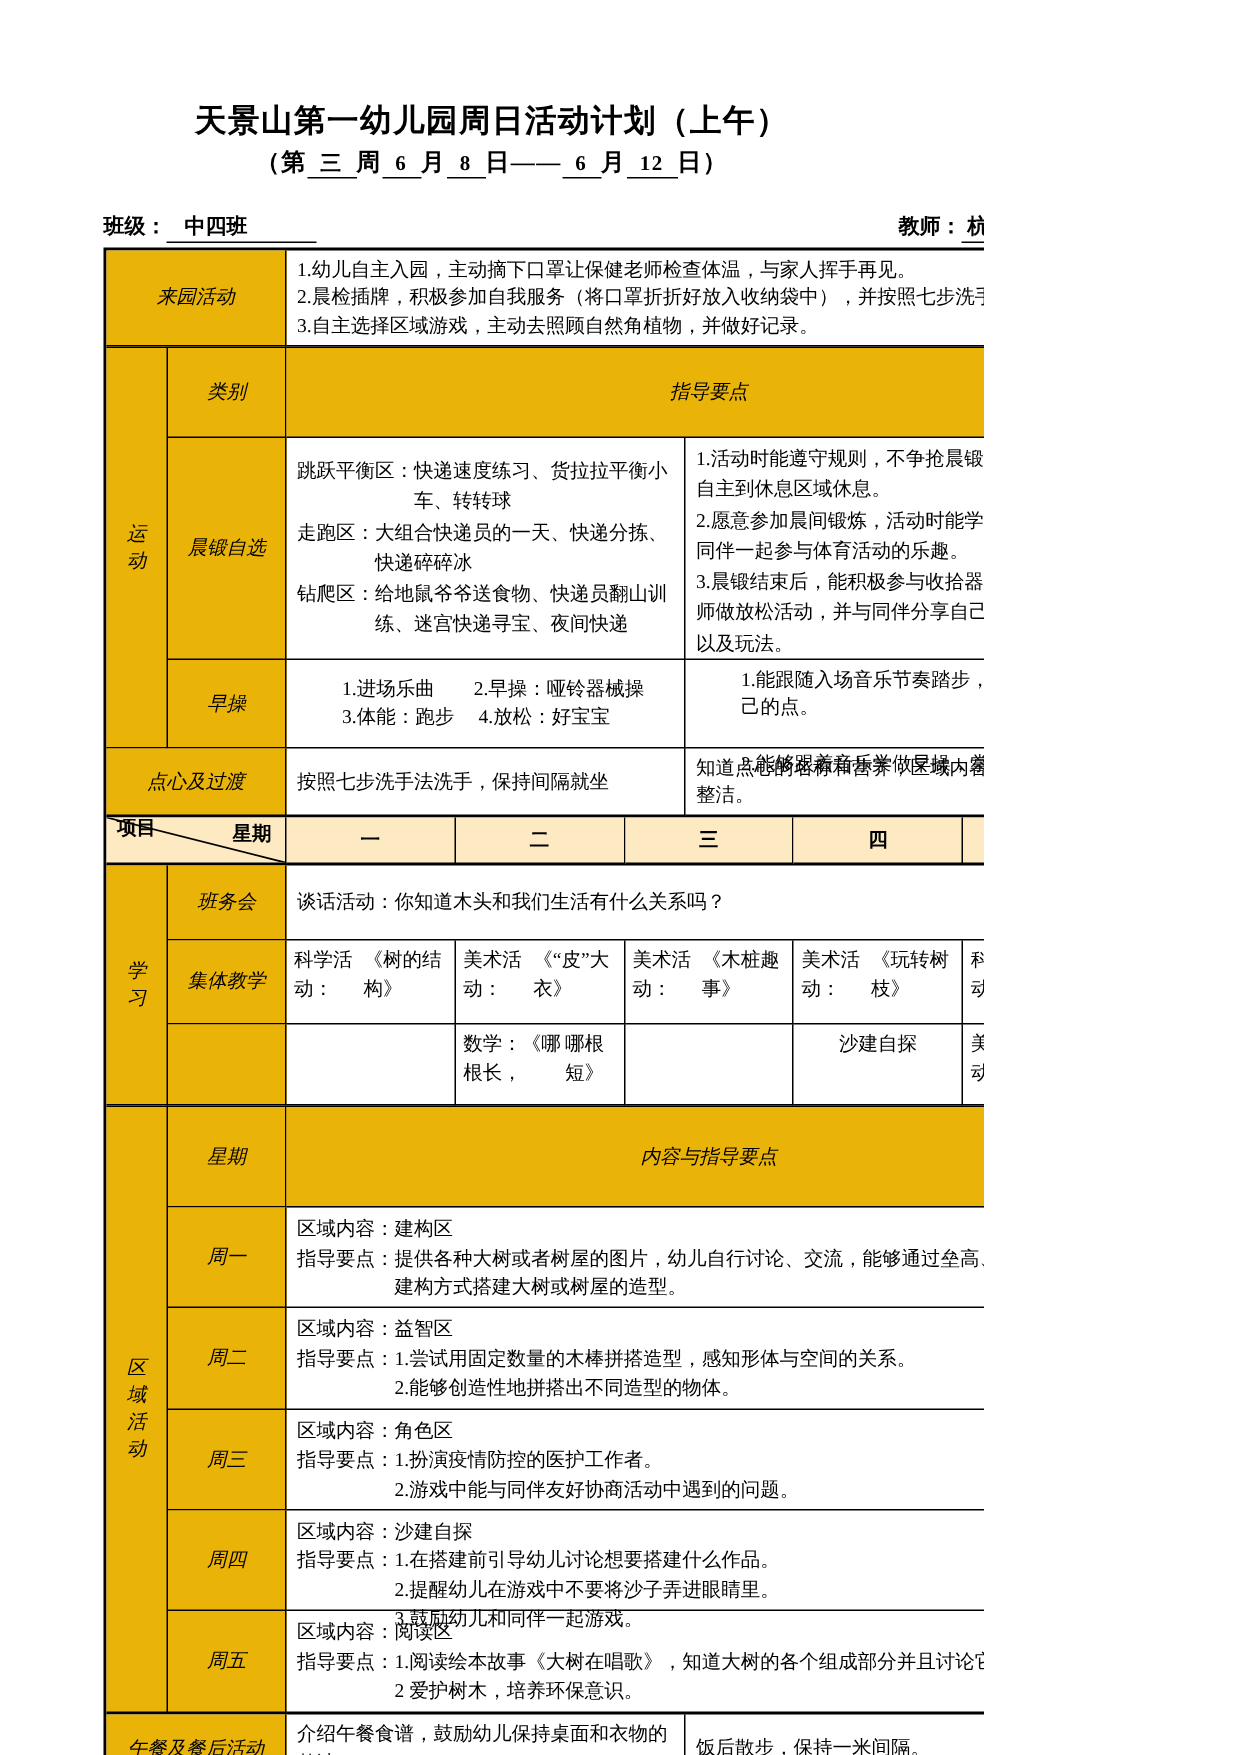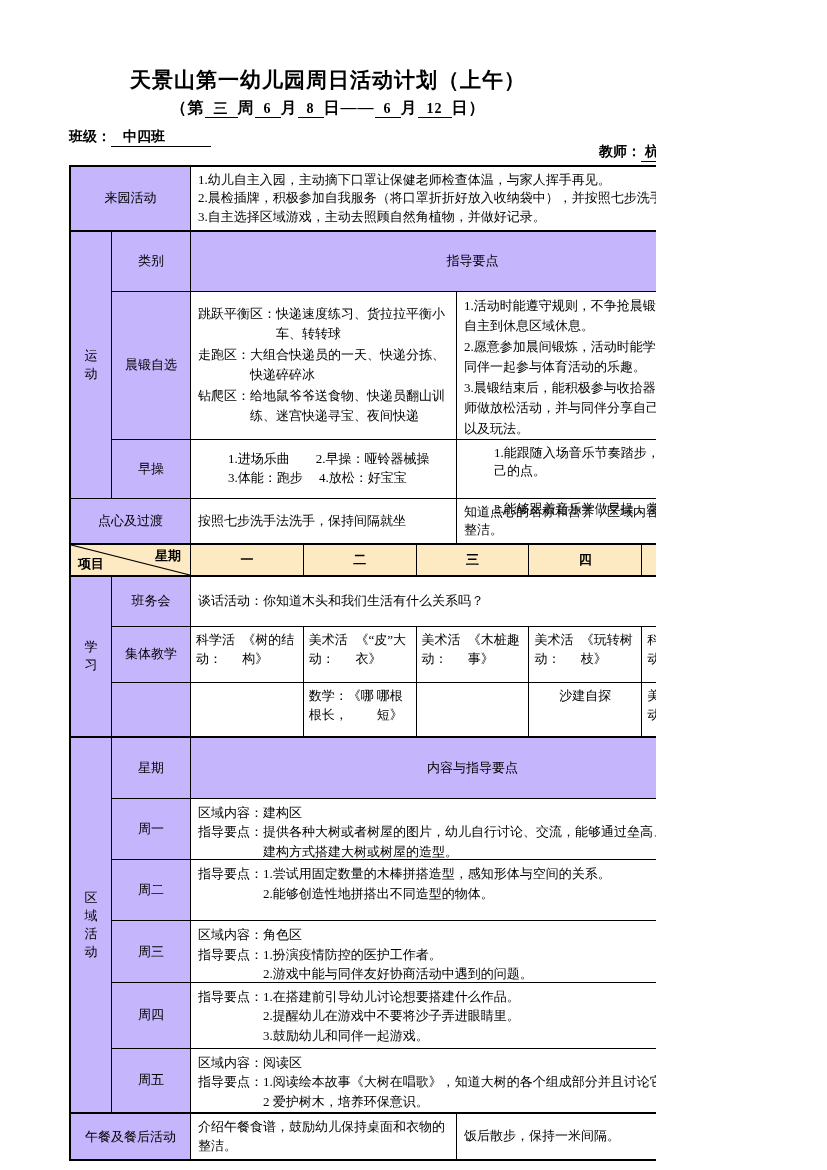--- a/index.html
+++ b/index.html
@@ -13,33 +13,33 @@
     text-align:center; font-family:"DejaVu Sans","Liberation Sans",sans-serif;
     font-weight:bold; font-size:21px; letter-spacing:1px; margin-bottom:4px;
   }
   .doc-subtitle {
     text-align:center; font-size:16px; font-weight:bold; margin-bottom:9px; letter-spacing:1px;
   }
   .u { border-bottom:1px solid #000; display:inline-block; line-height:1.05; }
   .u.num { padding:0 9px; font-size:14px; }
   .meta {
     width:687px; margin:0 auto 3px 69px; display:flex; justify-content:space-between;
-    font-size:14px; font-weight:bold; 
+    font-size:14px; font-weight:bold; align-items:flex-end;
   }
   .u.cls { padding:0 46px 1px 12px; }
   .u.tch { padding:0 6px 1px 4px;margin-top:17px; }
 
   
   .tbl { width:687px; margin-left:69px; border:2px solid #000; background:#fff; font-size:13px; }
   .row, .secrow { display:flex; align-items:stretch; }
   .cell { border-right:1px solid #000; border-bottom:1px solid #000; }
   .no-r { border-right:none !important; }
   .thick { border-top:1px solid #000; }          
   .row-last .cell { border-bottom:none !important; }
-  .gray { background:#c4b5fd; }
+  .gray { background:#eab308;font-style:italic; }
   .cream { background:#fdeac2; }
   .lbl { display:flex; align-items:center; justify-content:center; text-align:center; }
   .pre { white-space:pre-line; }
 
   .c-group { width:41px; }
   .c-cat   { width:79px; }
   .c-label { width:120px; }
   .c-content { width:266px; }
   .c-guide { flex:1; }
   .c-day   { flex:1; }
@@ -57,21 +57,21 @@
   .sport-morning .pad { line-height:1.58; }
   .hang { display:flex; }
   .hang .hlabel { white-space:nowrap; }
   .sport-ex { min-height:50px; }
   .sport-ex .pad { line-height:1.45;padding-left:37px; }
   .r-snack { min-height:38px; }
   .r-week { min-height:32px; font-weight:bold; }
   .corner { position:relative; }
   .corner svg { position:absolute; inset:0; width:100%; height:100%; }
   .corner .tr { position:absolute; top:2px; right:9px; }
-  .corner .bl { position:absolute; bottom:2px; left:7px; }
+  .corner .bl { position:absolute; bottom:14px; left:7px; }
   .day { display:flex; align-items:center; justify-content:center; }
   .r-meeting { min-height:38px; }
   .r-teach1 { min-height:56px; }
   .r-teach2 { min-height:54px; }
   .tcell { padding:4px 5px; line-height:1.45; display:flex; flex-direction:row; justify-content:center; }
   .tcell .t1 { text-align:left; }
   .tcell .t2 { text-align:left; }
   .region-h { min-height:47px; }
   .r-mon { min-height:57px; } .r-tue { min-height:58px; } .r-wed { min-height:58px; }
   .r-thu { min-height:66px; } .r-fri { min-height:64px; }
@@ -246,20 +246,21 @@
             <div class="rline2">
                 <span class="glabel">指导要点：</span>
                 <div class="pre">提供各种大树或者树屋的图片，幼儿自行讨论、交流，能够通过垒高、围合、架空等建构方式搭建大树或树屋的造型。</div>
               </div>
           </div>
         </div>
 
         <div class="row r-tue">
           <div class="cell c-cat gray lbl">周二</div>
           <div class="cell c-guide no-r pad rcontent">
+            <div><span>区域内容：</span><span>益智区</span></div>
             <div class="rline2">
                 <span class="glabel">指导要点：</span>
                 <div class="pre">1.尝试用固定数量的木棒拼搭造型，感知形体与空间的关系。
 2.能够创造性地拼搭出不同造型的物体。</div>
               </div>
           </div>
         </div>
 
         <div class="row r-wed">
           <div class="cell c-cat gray lbl">周三</div>
@@ -269,20 +270,21 @@
                 <span class="glabel">指导要点：</span>
                 <div class="pre">1.扮演疫情防控的医护工作者。
 2.游戏中能与同伴友好协商活动中遇到的问题。</div>
               </div>
           </div>
         </div>
 
         <div class="row r-thu">
           <div class="cell c-cat gray lbl">周四</div>
           <div class="cell c-guide no-r pad rcontent">
+            <div><span>区域内容：</span><span>沙建自探</span></div>
             <div class="rline2">
                 <span class="glabel">指导要点：</span>
                 <div class="pre">1.在搭建前引导幼儿讨论想要搭建什么作品。
 2.提醒幼儿在游戏中不要将沙子弄进眼睛里。
 3.鼓励幼儿和同伴一起游戏。</div>
               </div>
           </div>
         </div>
 
         <div class="row r-fri">

